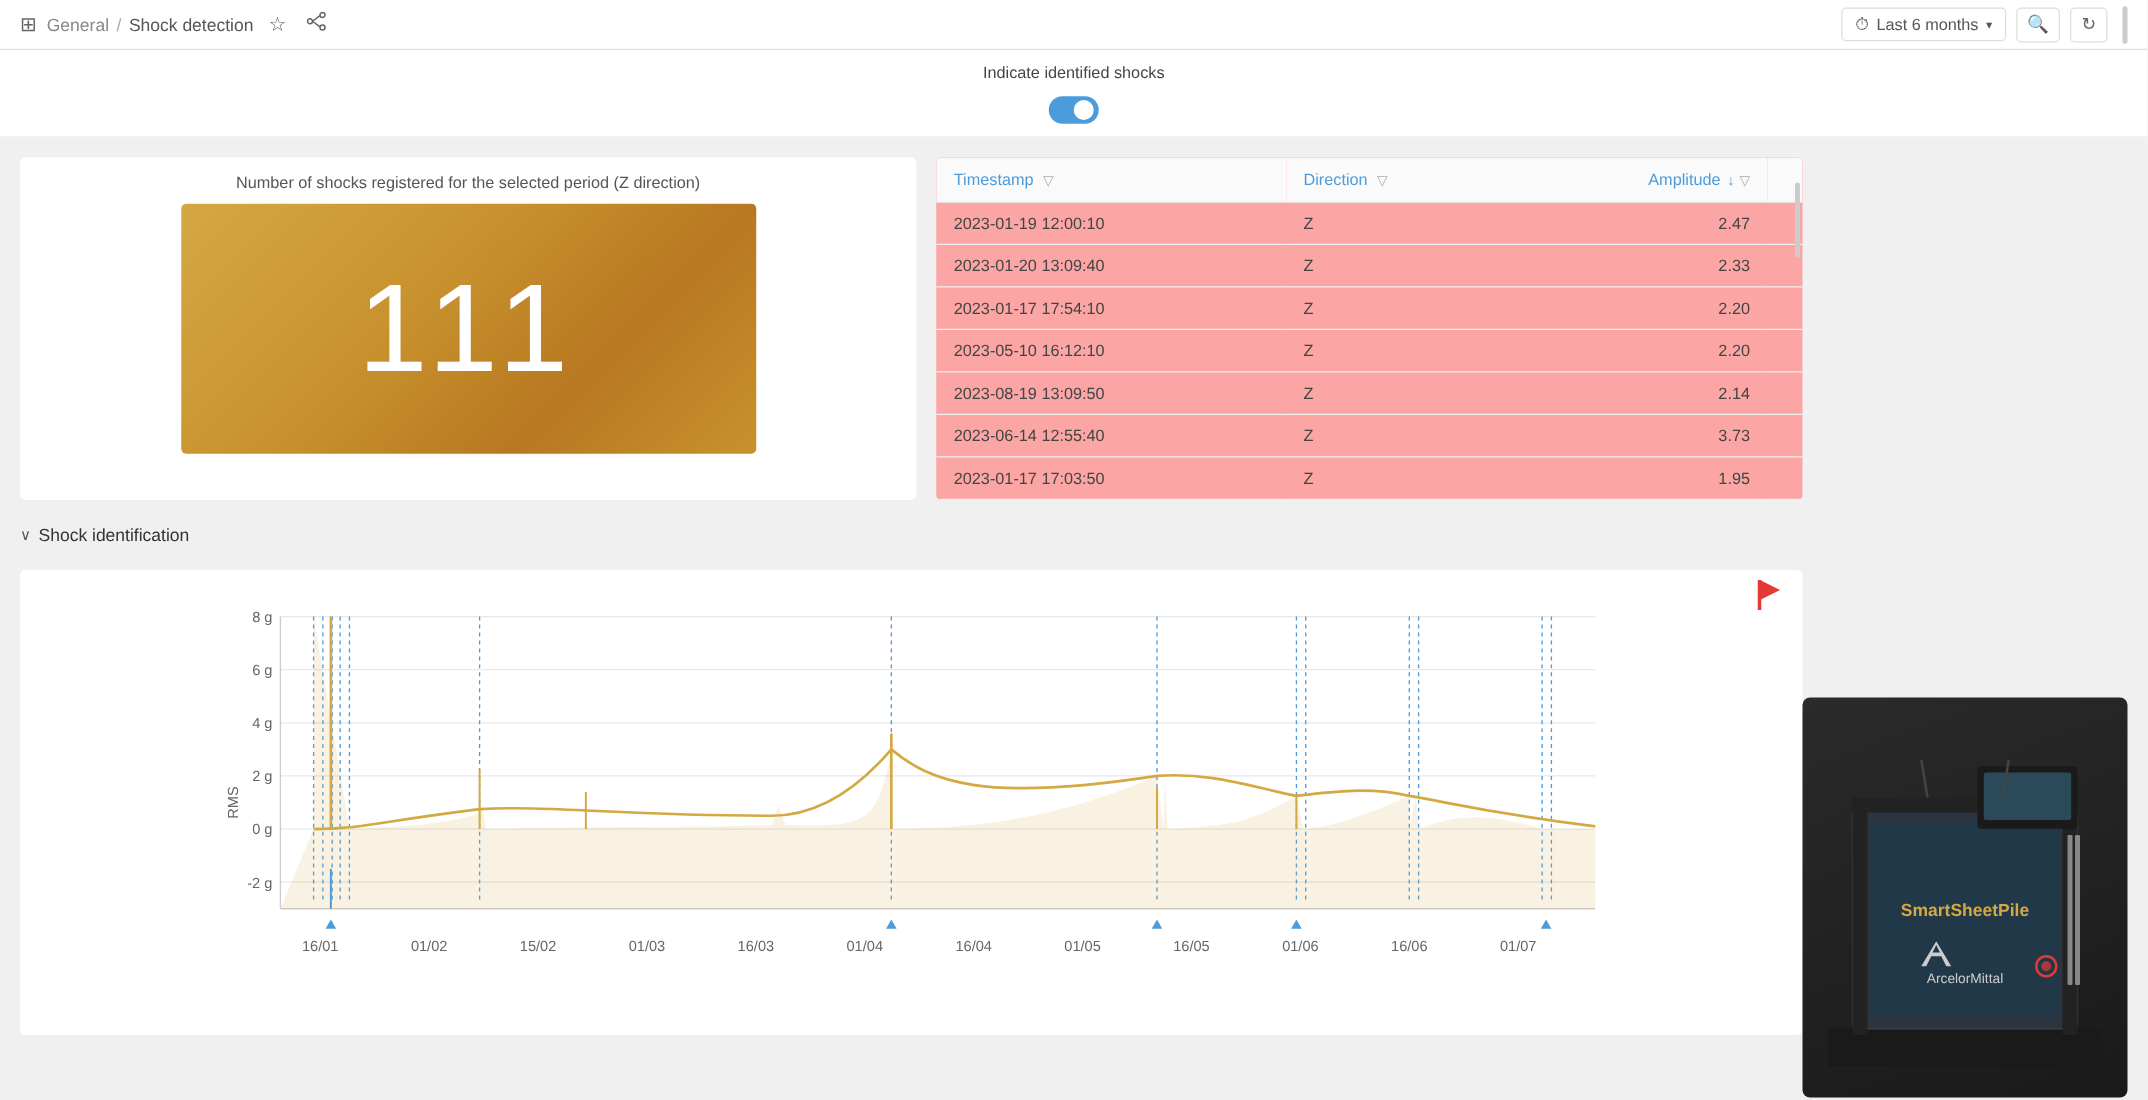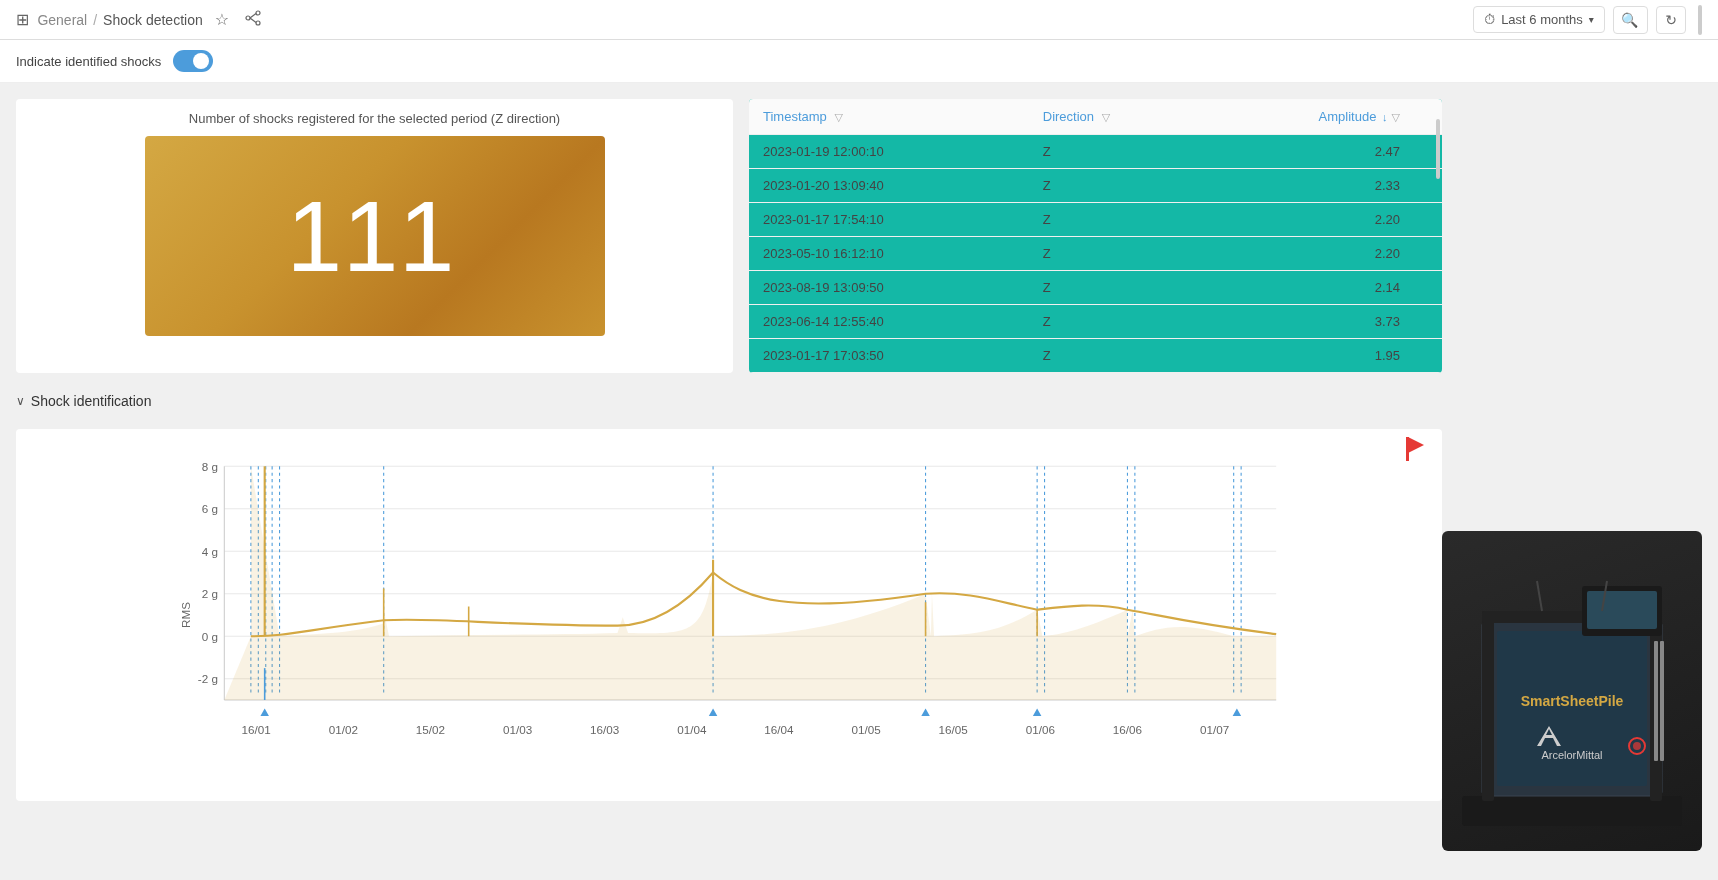--- a/index.html
+++ b/index.html
@@ -15,21 +15,21 @@
     .icon-btn { background: none; border: none; cursor: pointer; color: #666; font-size: 16px; padding: 2px 4px; }
 
     .top-bar-right { display: flex; align-items: center; gap: 8px; }
     .time-selector {
       display: flex; align-items: center; gap: 6px; border: 1px solid #ddd;
       border-radius: 4px; padding: 4px 10px; background: #fff; cursor: pointer; font-size: 13px; color: #555;
     }
 
     .control-bar {
       display: flex; align-items: center; gap: 12px;
-      background: #fff; padding: 10px 16px; border-bottom: 1px solid #eee;
+      background: #fff; padding: 10px 16px; border-bottom: 1px solid #eee; flex-direction: column;
     }
     .toggle-label { font-size: 13px; color: #444; }
     .toggle-switch { position: relative; display: inline-block; width: 40px; height: 22px; }
     .toggle-switch input { opacity: 0; width: 0; height: 0; }
     .toggle-slider {
       position: absolute; cursor: pointer; top: 0; left: 0; right: 0; bottom: 0;
       background-color: #4c9cdb; border-radius: 22px; transition: 0.3s;
     }
     .toggle-slider:before {
       position: absolute; content: ""; height: 16px; width: 16px; left: 20px; bottom: 3px;
@@ -47,21 +47,21 @@
       display: flex; flex-direction: column; align-items: center;
     }
     .shock-count-title { font-size: 13px; color: #555; margin-bottom: 10px; text-align: center; }
     .shock-count-display {
       width: 100%; max-width: 460px; height: 200px;
       background: linear-gradient(135deg, #d4a843 0%, #c8922e 40%, #b87820 70%, #c8922e 100%);
       border-radius: 4px; display: flex; align-items: center; justify-content: center;
     }
     .shock-number { font-size: 100px; font-weight: 400; color: #fff; letter-spacing: 8px; }
 
-    .table-panel { flex: 1; background: #14b8a6; border-radius: 4px; overflow: hidden; }
+    .table-panel { flex: 1; background: #fca5a5; border-radius: 4px; overflow: hidden; }
     .data-table { width: 100%; border-collapse: collapse; }
     .data-table th {
       text-align: left; padding: 10px 14px; font-size: 13px; font-weight: 500;
       color: #4c9cdb; border-bottom: 1px solid #eee; background: #fafafa;
       cursor: pointer;
     }
     .data-table th.right { text-align: right; }
     .data-table td { padding: 9px 14px; font-size: 13px; color: #444; border-bottom: 1px solid #f0f0f0; }
     .data-table td.right { text-align: right; }
     .filter-icon { font-size: 11px; color: #aaa; margin-left: 4px; }

